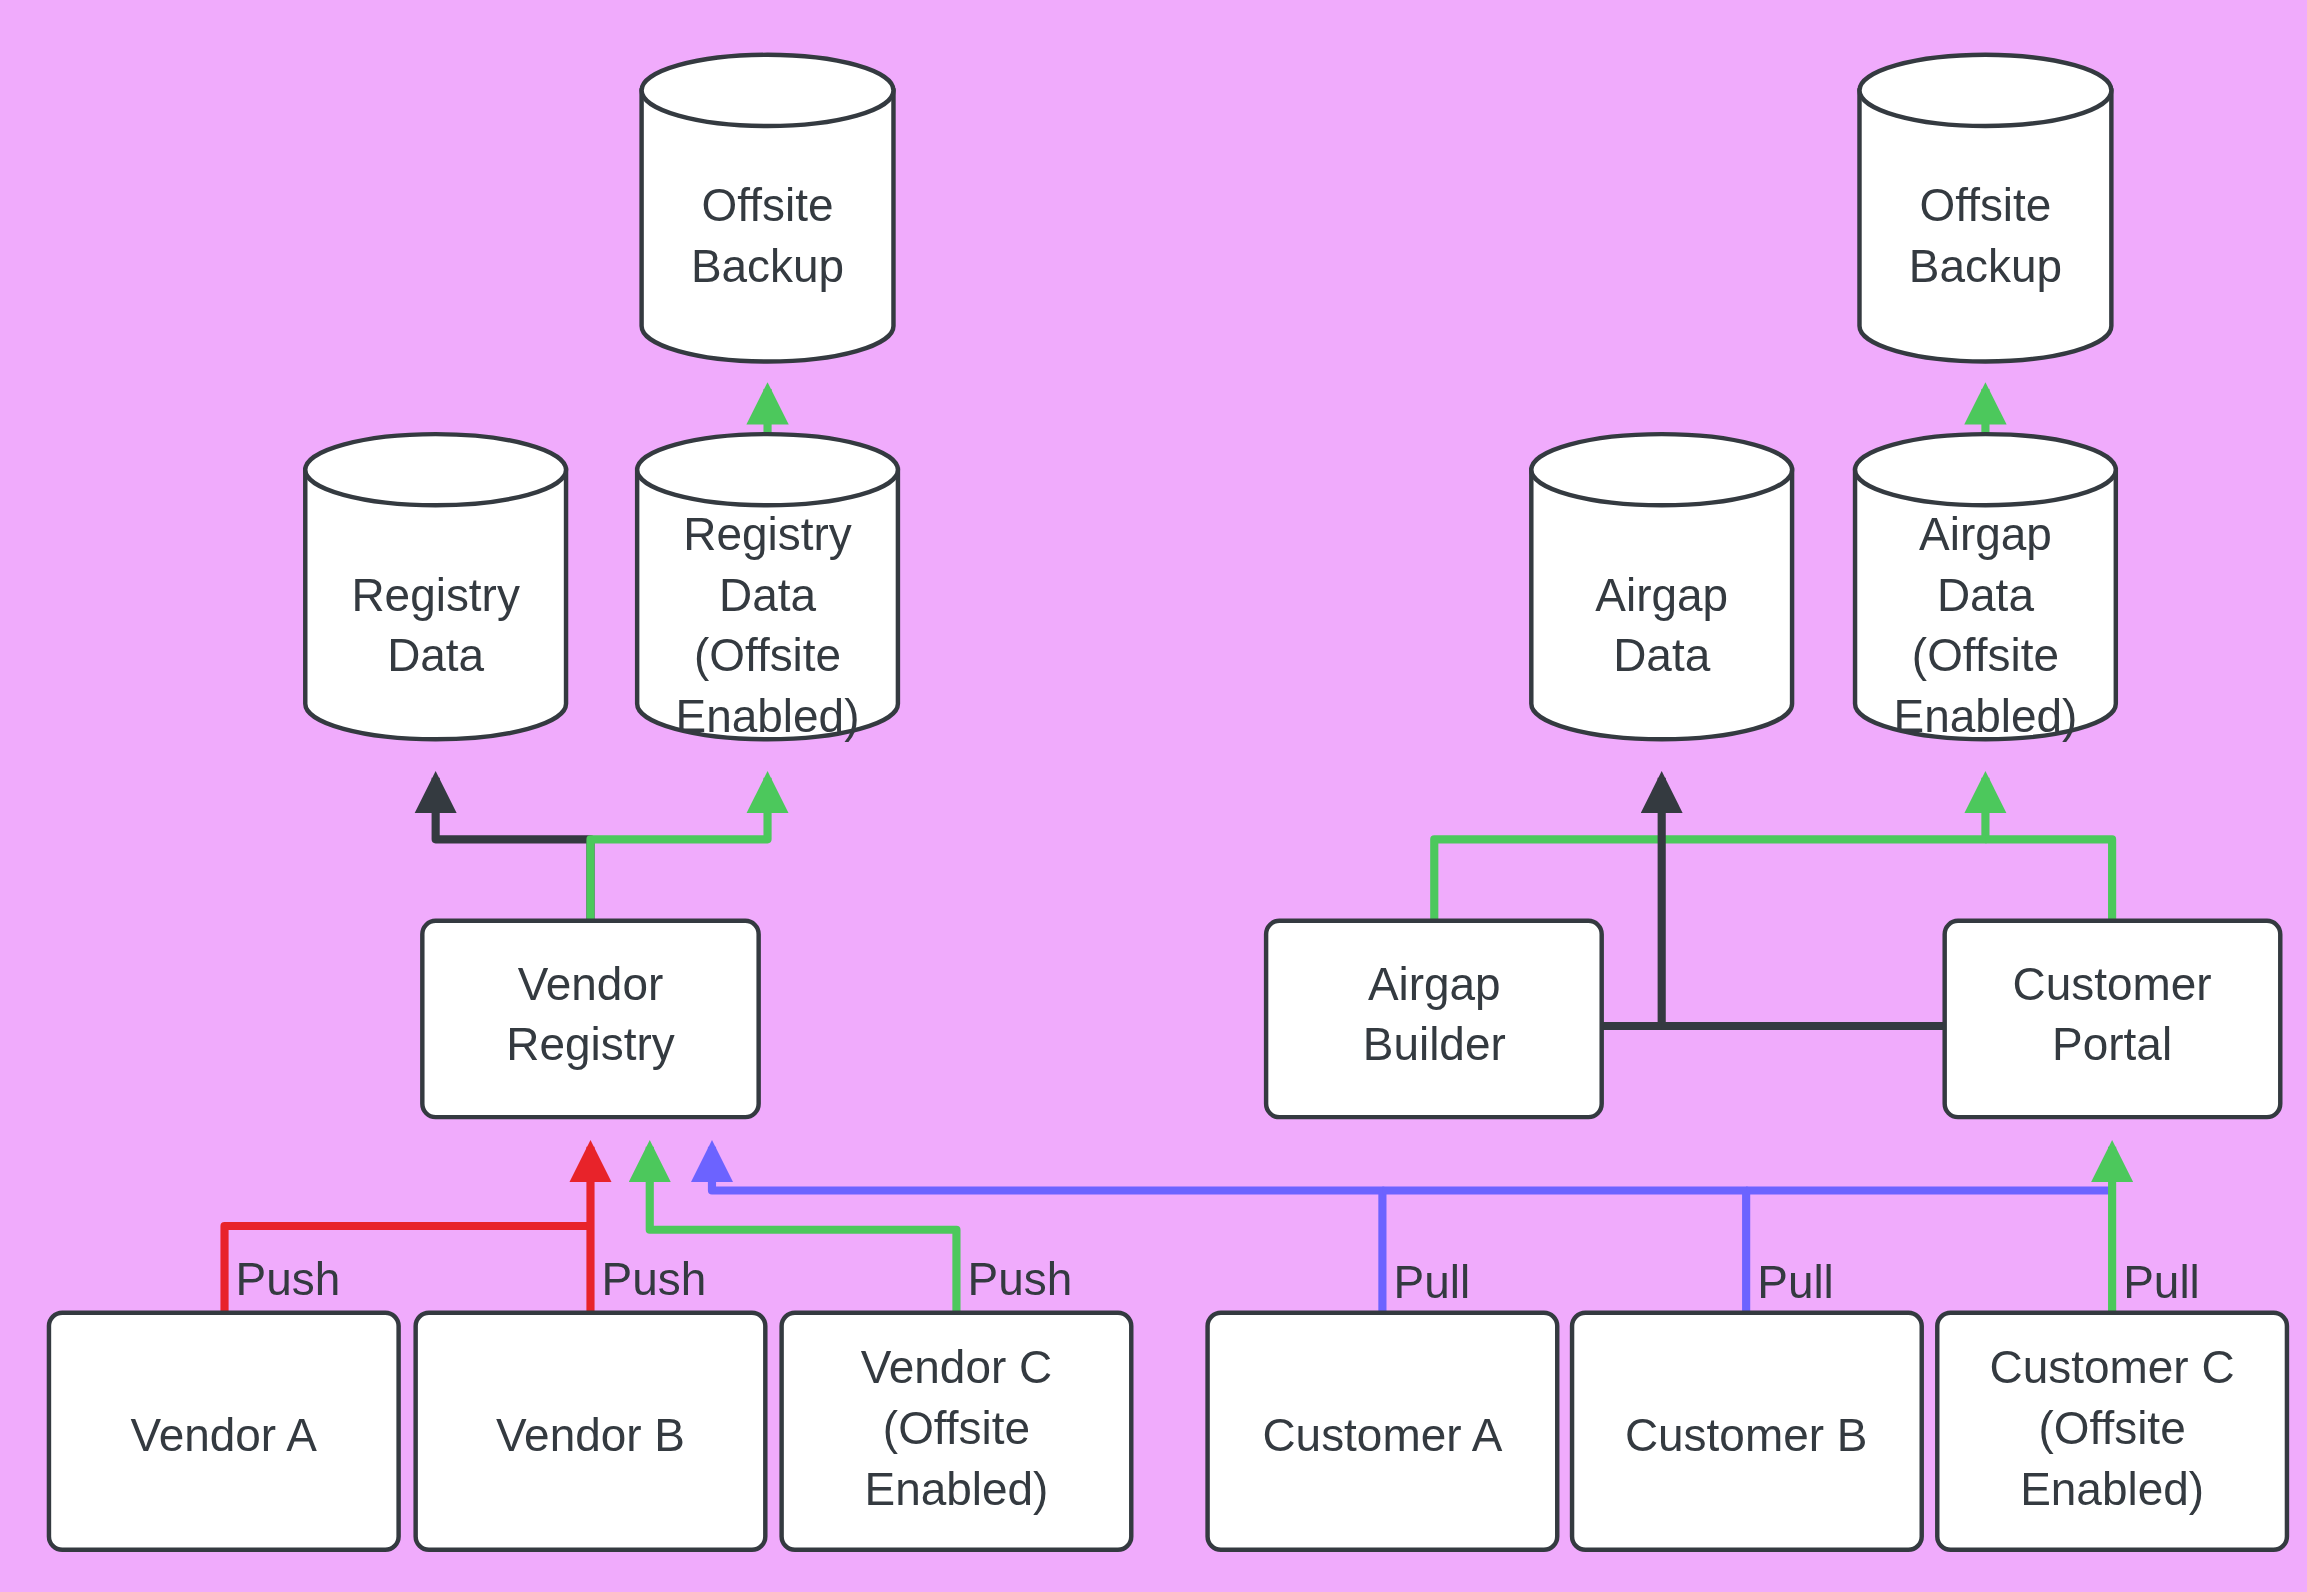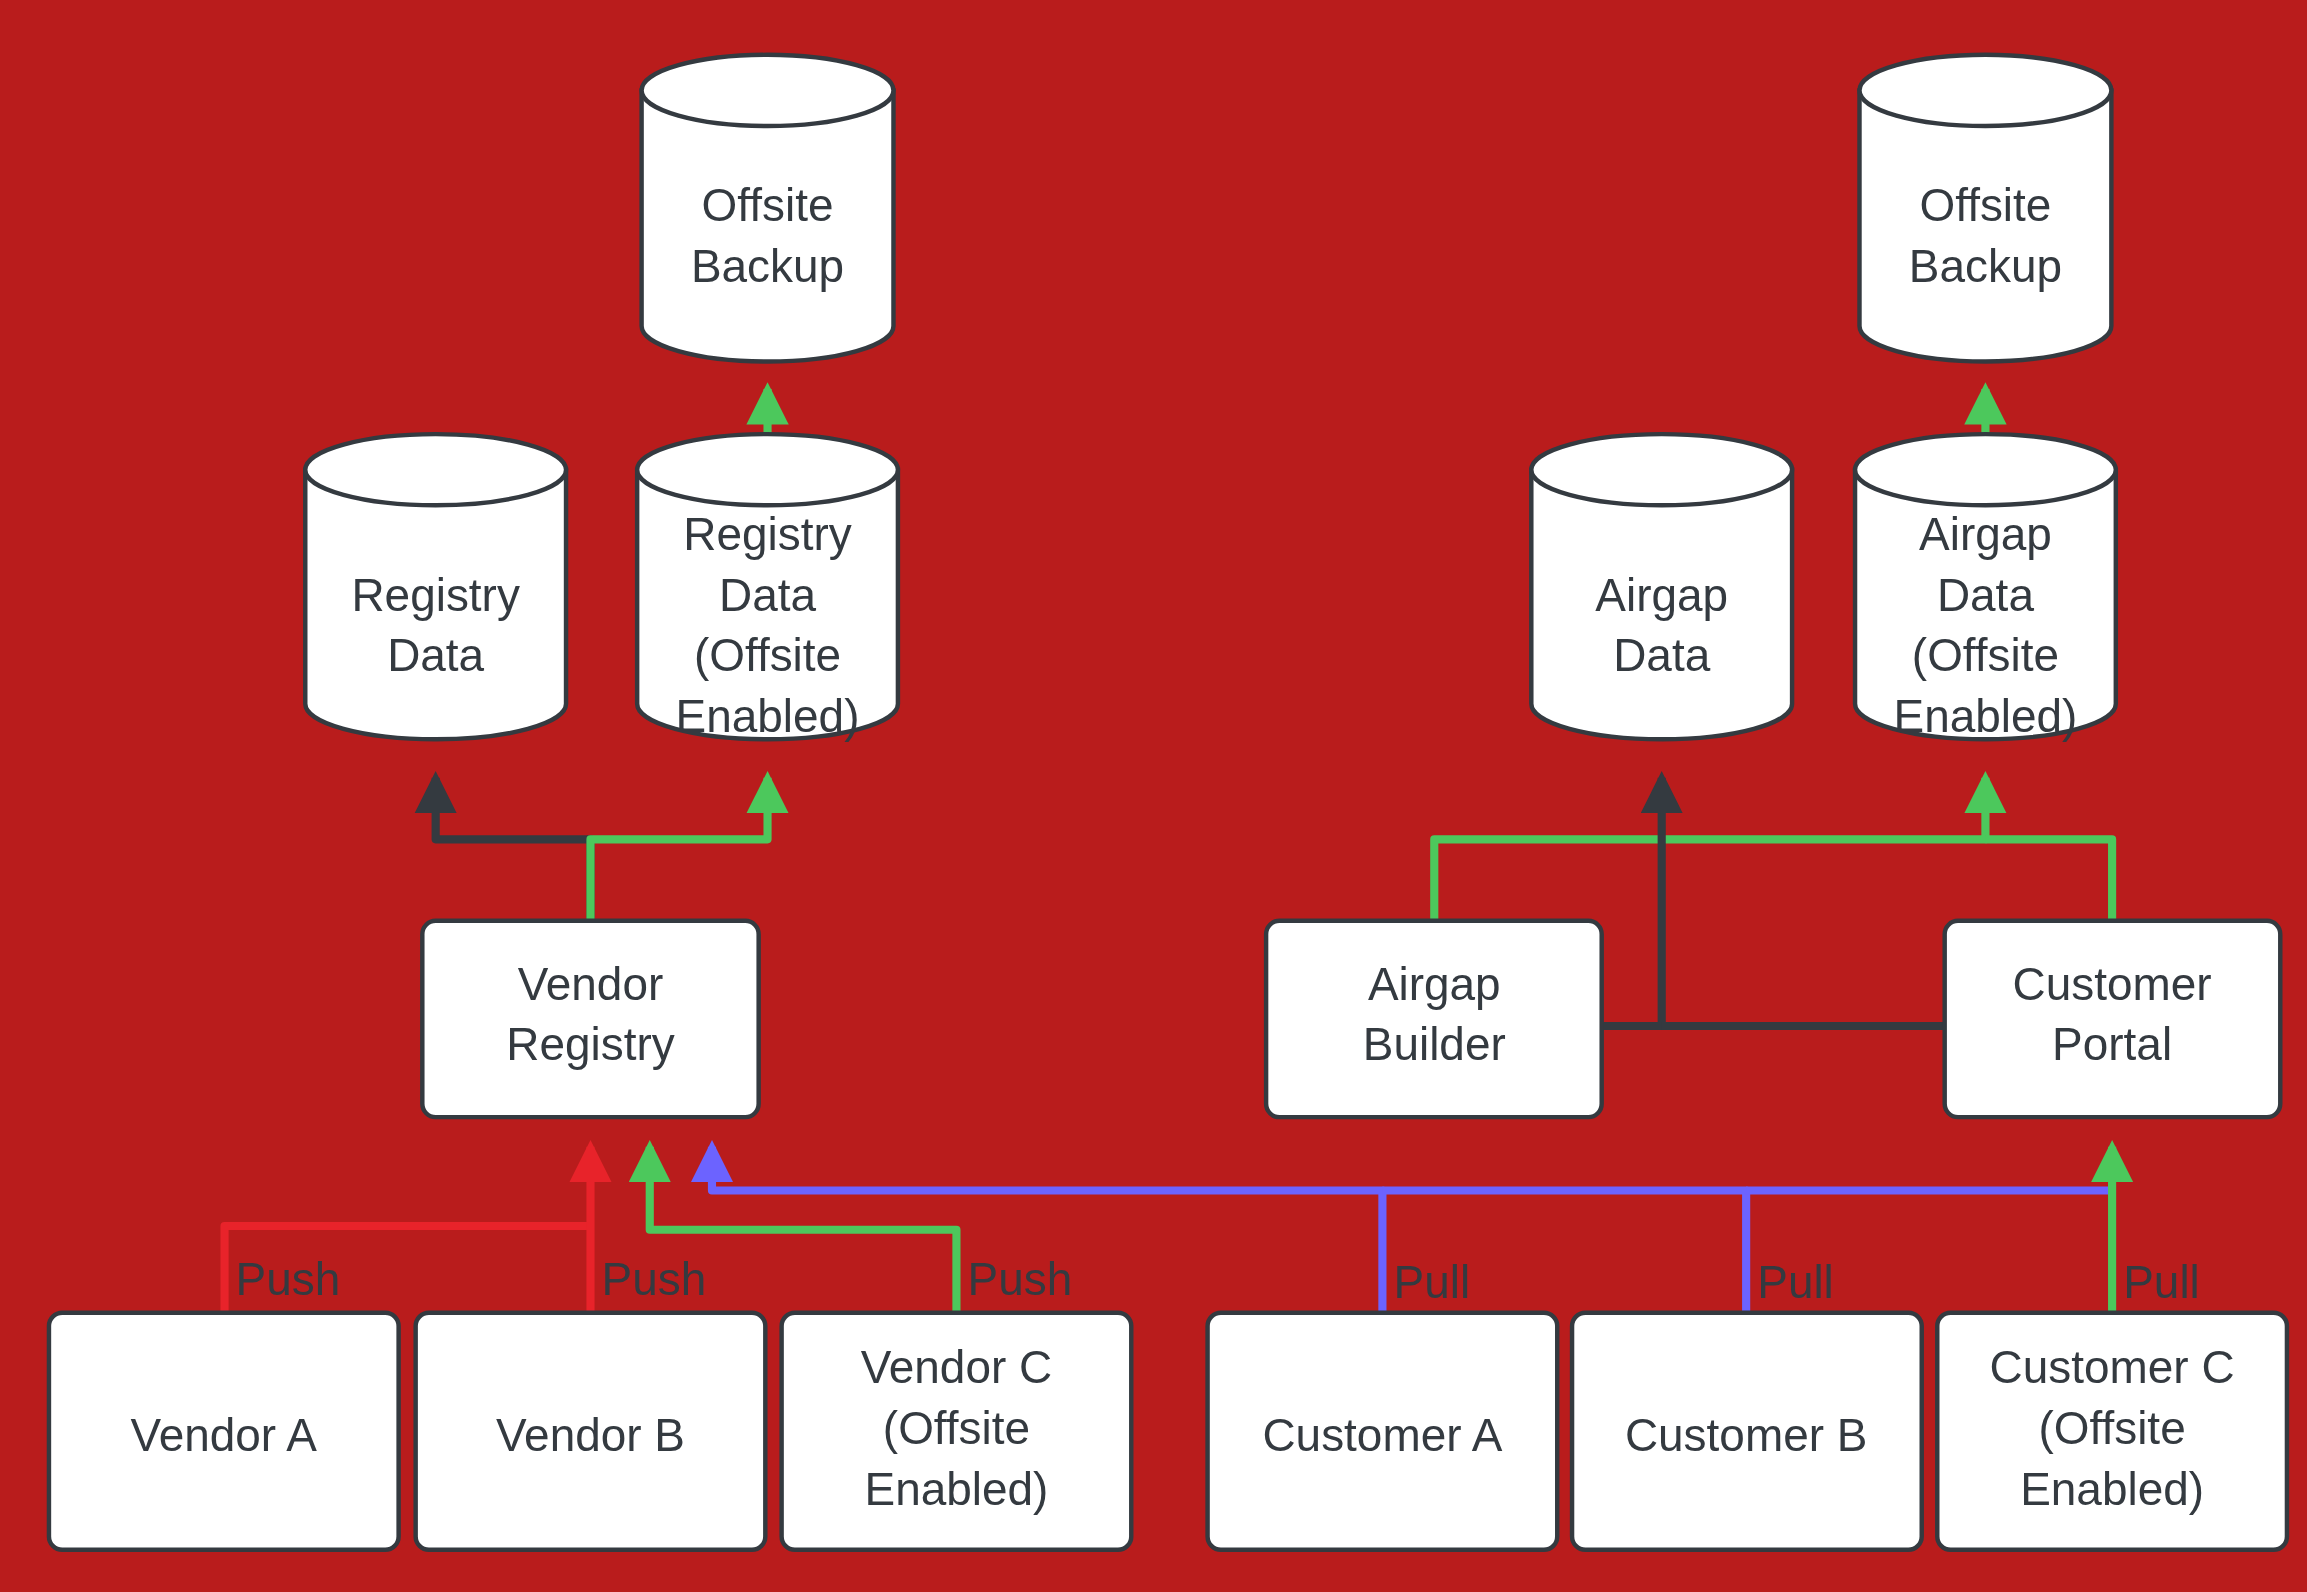--- a/index.html
+++ b/index.html
@@ -11,21 +11,21 @@
   body {
     font-family: "Liberation Sans", sans-serif;
     width: 2307px;
     height: 1592px;
     overflow: hidden;
   }
   #diagram-root {
     position: relative;
     width: 2307px;
     height: 1592px;
-    background: #b91c1c;
+    background: #f0abfc;
   }
   svg#diagram-svg {
     display: block;
     width: 2307px;
     height: 1592px;
   }
   .node-shape {
     fill: #ffffff;
     stroke: #343A40;
     stroke-width: 6;

